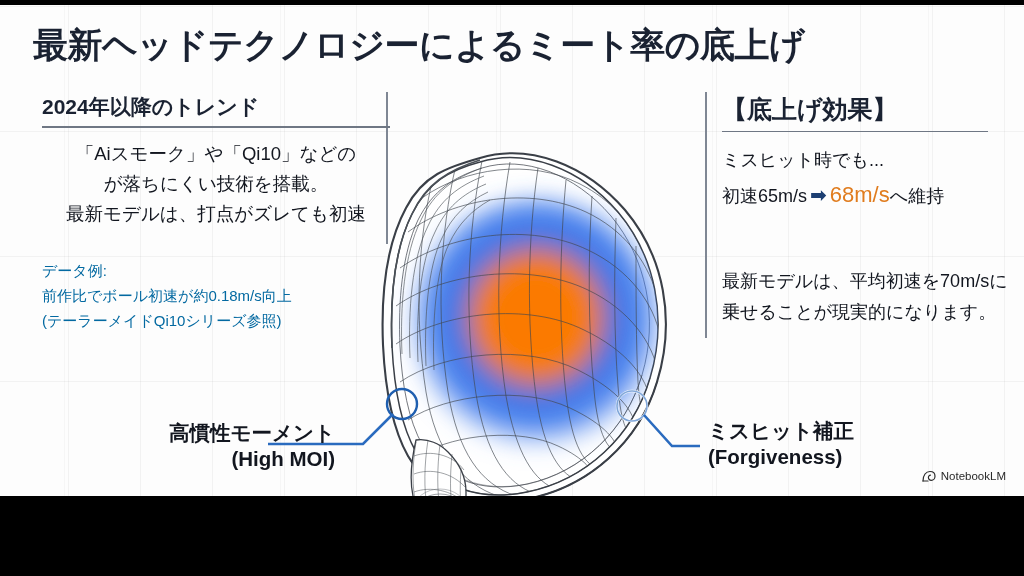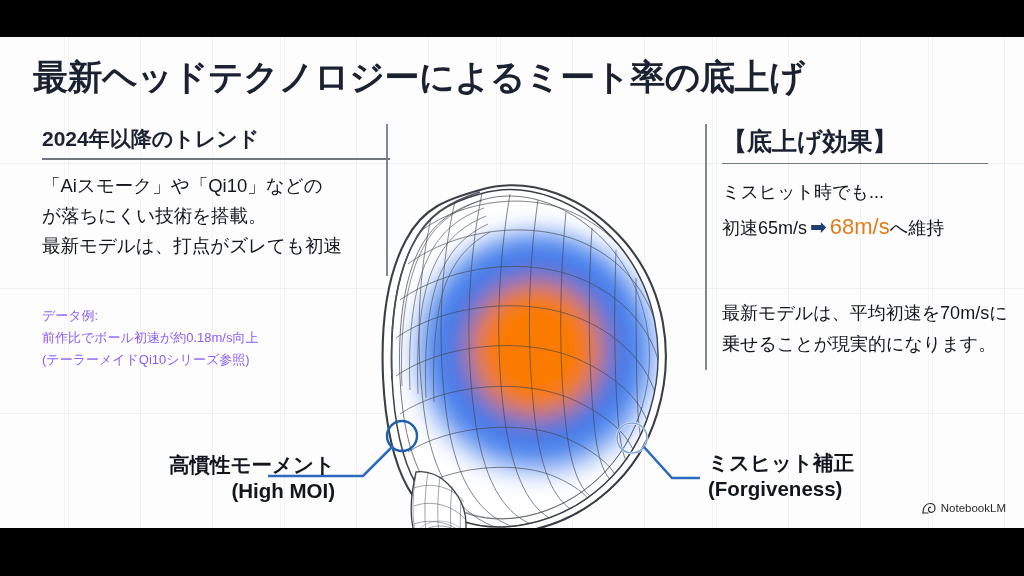--- a/index.html
+++ b/index.html
@@ -7,21 +7,20 @@
     width:1024px;height:576px;
     background:#000;
     font-family:"Liberation Sans","DejaVu Sans",sans-serif;
     overflow:hidden;
   }
   #slide{
     position:relative;
     width:1024px;height:496px;
     background:#fdfdfd;
     overflow:hidden;
-    margin-top:32px;
   }
   
   .bar-top{position:absolute;left:0;top:0;width:1024px;height:5px;background:#000;z-index:60;}
   .bar-bottom{position:absolute;left:0;top:571px;width:1024px;height:5px;background:#000;z-index:60;}
 
   
   .grid{
     position:absolute;left:0;top:0;width:1024px;height:576px;
     background-image:
       linear-gradient(to right, rgba(0,0,0,0.045) 1px, transparent 1px),
@@ -56,24 +55,24 @@
   .h2{
     font-size:21px;font-weight:bold;color:#1a2232;white-space:nowrap;
     line-height:1.15;
   }
   .rule{height:1.5px;background:#6f7784;margin-top:7px;width:348px;}
   .body-l{
     margin-top:11px;
     font-size:18.5px;color:#12161f;line-height:1.62;
     font-weight:500;
   }
-  .body-l .ln{white-space:nowrap;}
+  .body-l .ln{white-space:nowrap;text-align:center;}
   .data-block{
-    position:absolute;left:42px;top:273px;width:360px;z-index:10;
-    font-size:13px;color:#8b5cf6;line-height:1.68;font-weight:500;
+    position:absolute;left:42px;top:258px;width:360px;z-index:10;
+    font-size:15px;color:#0369a1;line-height:1.68;font-weight:500;
   }
   .data-block .ln{white-space:nowrap;}
 
   
   .col-right{position:absolute;left:722px;top:95px;width:280px;z-index:10;}
   .h2r{font-size:25px;font-weight:bold;color:#1a2232;white-space:nowrap;line-height:1.15;}
   .rule-r{height:1.5px;background:#6f7784;margin-top:7px;width:266px;}
   .body-r{margin-top:13px;font-size:18px;color:#12161f;line-height:1.72;font-weight:500;}
   .body-r .ln{white-space:nowrap;}
   .arrow-glyph{color:#1d3f72;font-weight:bold;font-size:20px;padding:0 3px;}

